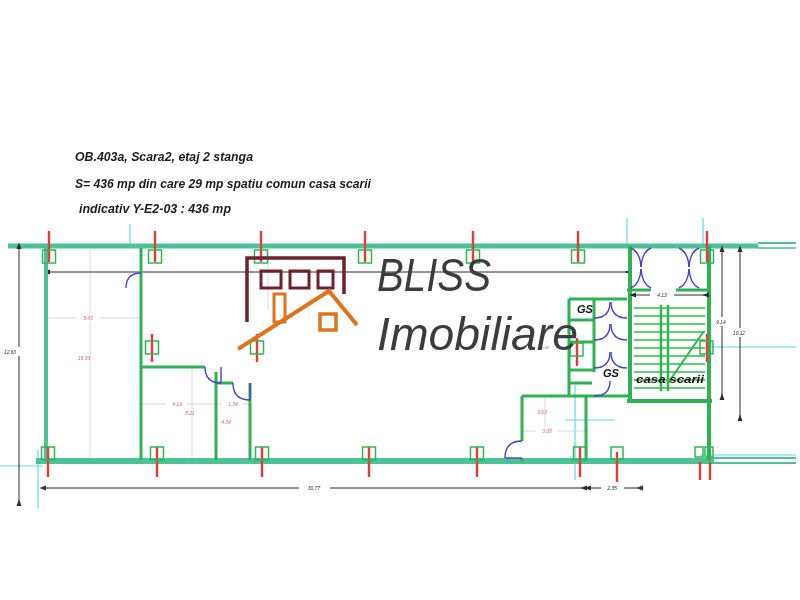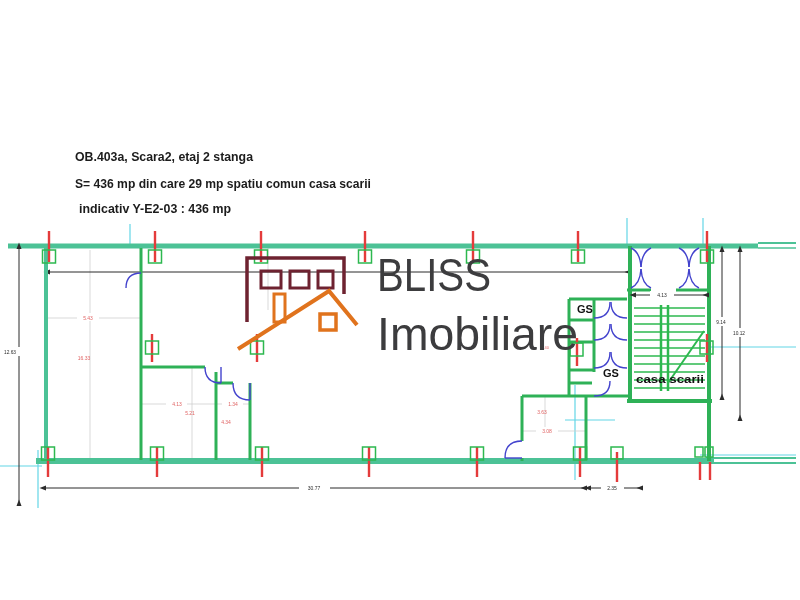--- a/index.html
+++ b/index.html
@@ -1,17 +1,17 @@
 <!DOCTYPE html>
 <html><head>
 <meta charset="utf-8">
 <style>
   html,body{margin:0;padding:0;background:#ffffff;}
   .page{position:relative;width:796px;height:600px;background:#fff;overflow:hidden;
-        font-family:"Liberation Sans",sans-serif;}
+        font-family:"Liberation Sans",sans-serif;font-style:italic;}
   svg text{font-family:"Liberation Sans",sans-serif;}
 </style>
 </head>
 <body>
 
 <div class="page">
 <svg width="800" height="600" viewBox="0 0 800 600">
   <defs>
     <marker id="arr" markerWidth="8" markerHeight="8" refX="4" refY="4" orient="auto">
       <path d="M0.5,4 L7,1.5 L7,6.5 Z" fill="#2b2b2b"></path>

